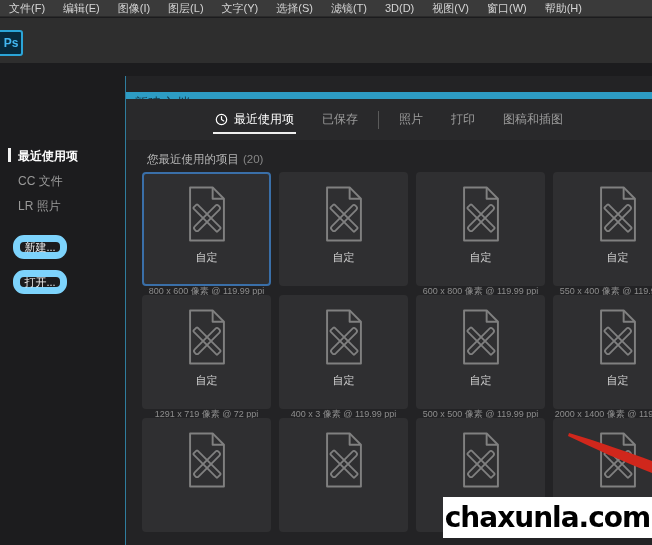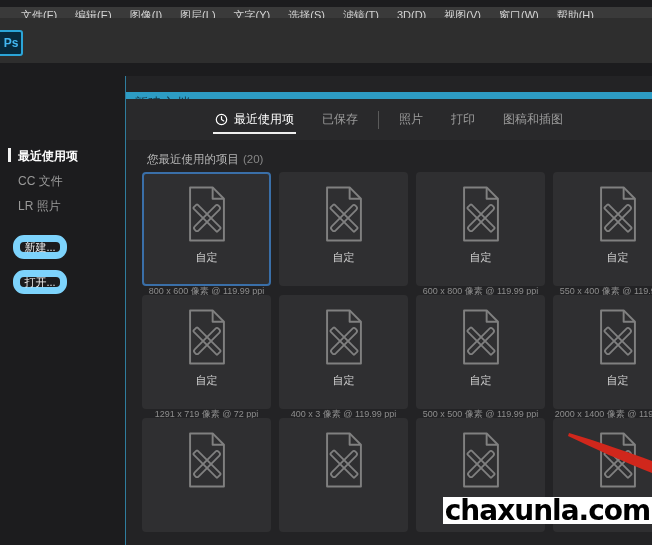--- a/index.html
+++ b/index.html
@@ -6,23 +6,22 @@
   html,body { width:652px; height:545px; }
   body {
     position:relative; overflow:hidden;
     background:#1c1c1e;
     font-family:"Liberation Sans", sans-serif;
     -webkit-font-smoothing:antialiased;
   }
   
   .menubar {
     position:absolute; top:0; left:0; right:0; height:17px;
-    background:#3a3a3a; display:flex; align-items:flex-start; padding-left:12px;
+    background:#3a3a3a; display:flex; align-items:flex-start; padding-left:0;
     border-bottom:1px solid #2a2a2a;
-    margin-top:7px;
   }
   .menu-item { font-size:11px; color:#d5d5d5; padding:0 9px; line-height:16px; cursor:default; white-space:nowrap; }
   
   .topstrip { position:absolute; top:18px; left:0; right:0; height:45px; background:#2e2e2e; }
   .ps-logo {
     position:absolute; top:30px; left:-6px; width:29px; height:26px;
     background:#072a3d; border:2px solid #2ba5d8; border-radius:3px;
     color:#43b7f1; font-size:12px; font-weight:bold;
     display:flex; align-items:center; justify-content:center; padding-left:5px;
   }
@@ -73,21 +72,21 @@
     display:flex; flex-direction:column; align-items:center; padding-top:13px;
     cursor:pointer; z-index:1;
   }
   .card.selected { border:2px solid #3a6fa8; padding-top:11px; }
   .card .doc-icon { flex:0 0 auto; }
   .card-name { margin-top:7px; font-size:11px; color:#d2d2d2; white-space:nowrap; }
   .card-spec { margin-top:20px; font-size:9px; color:#8d8d8d; white-space:nowrap; }
   
   .arrow-overlay { position:absolute; left:0; top:0; width:652px; height:545px; z-index:8; pointer-events:none; }
   .watermark {
-    position:absolute; left:443px; top:497px; width:209px; height:27px;
+    position:absolute; left:443px; top:497px; width:209px; height:41px;
     background:#ffffff; z-index:10; overflow:hidden;
     display:flex; align-items:center; justify-content:center;
     font-family:"DejaVu Sans", sans-serif; font-weight:bold; font-size:28px;
     letter-spacing:-1px; color:#000;
   }
 </style>
 </head>
 <body>
 
 <div class="menubar" id="menubar">

